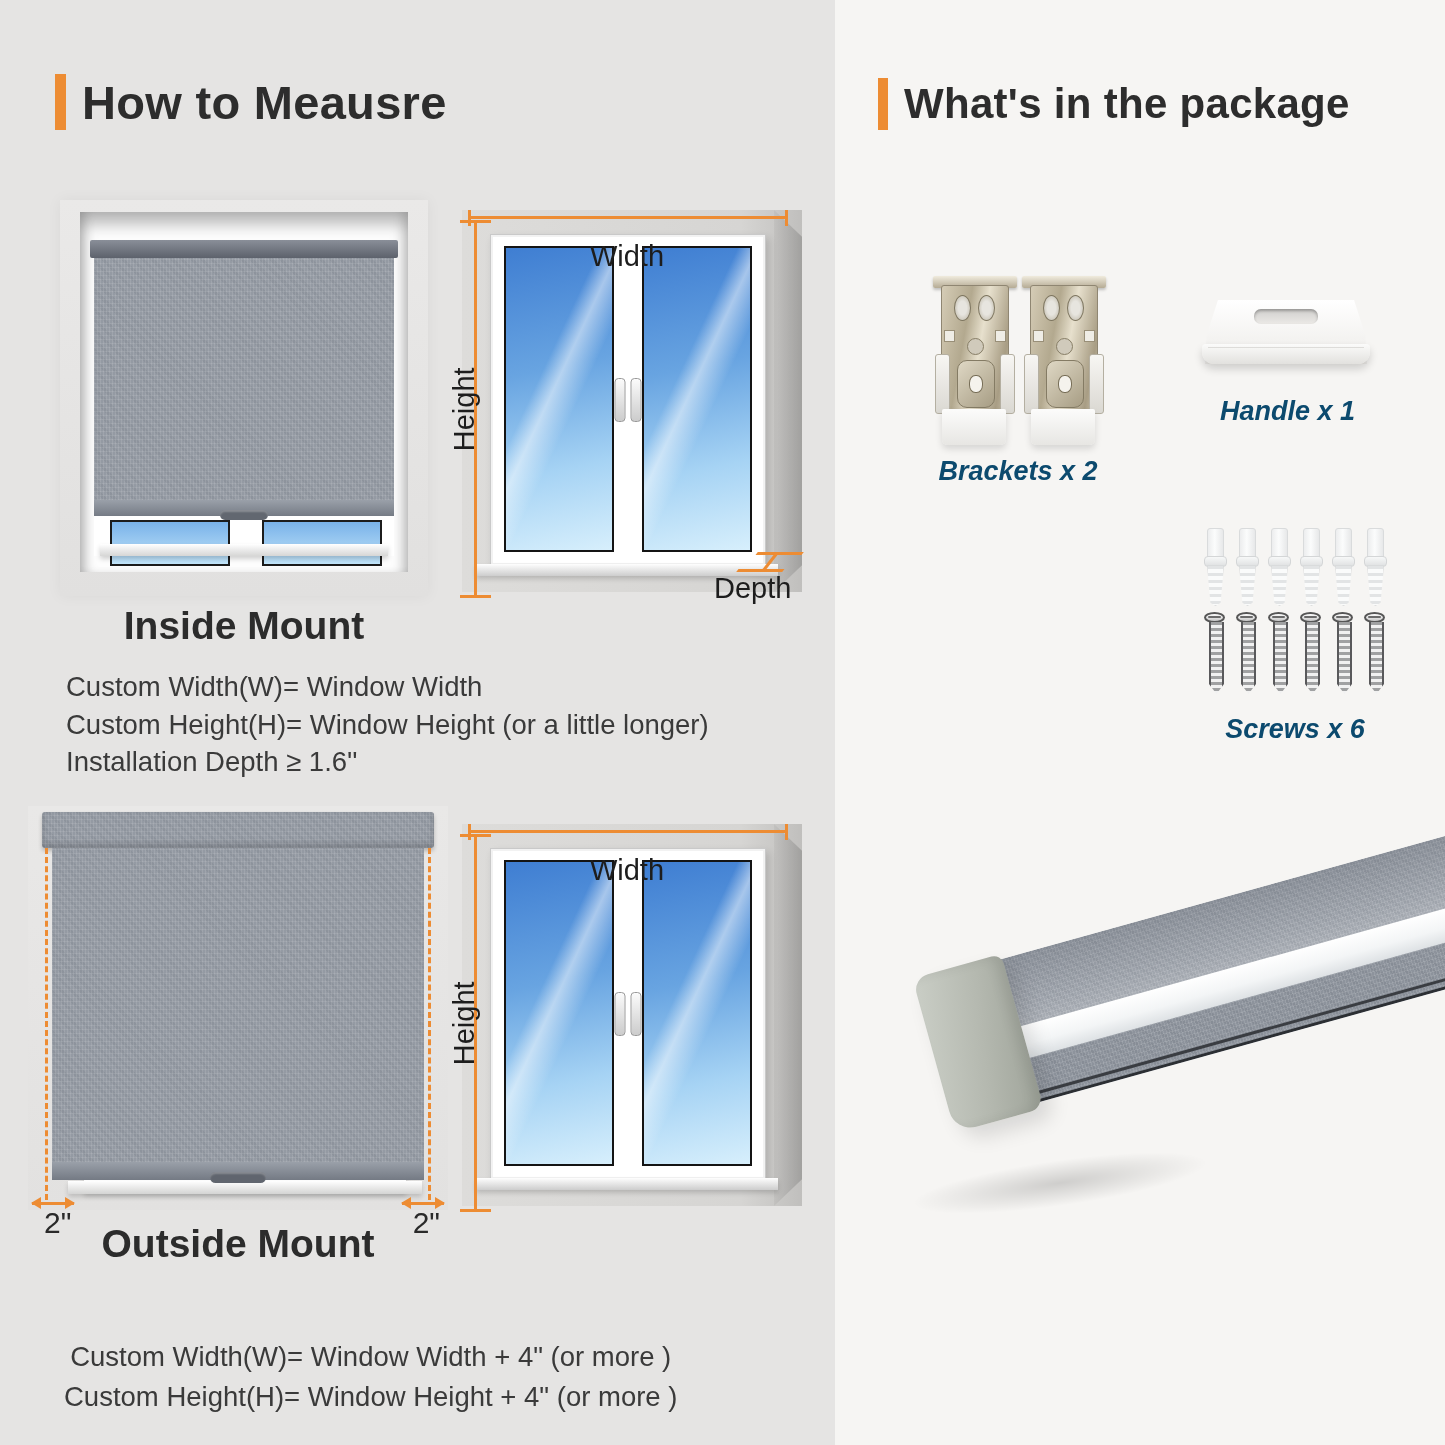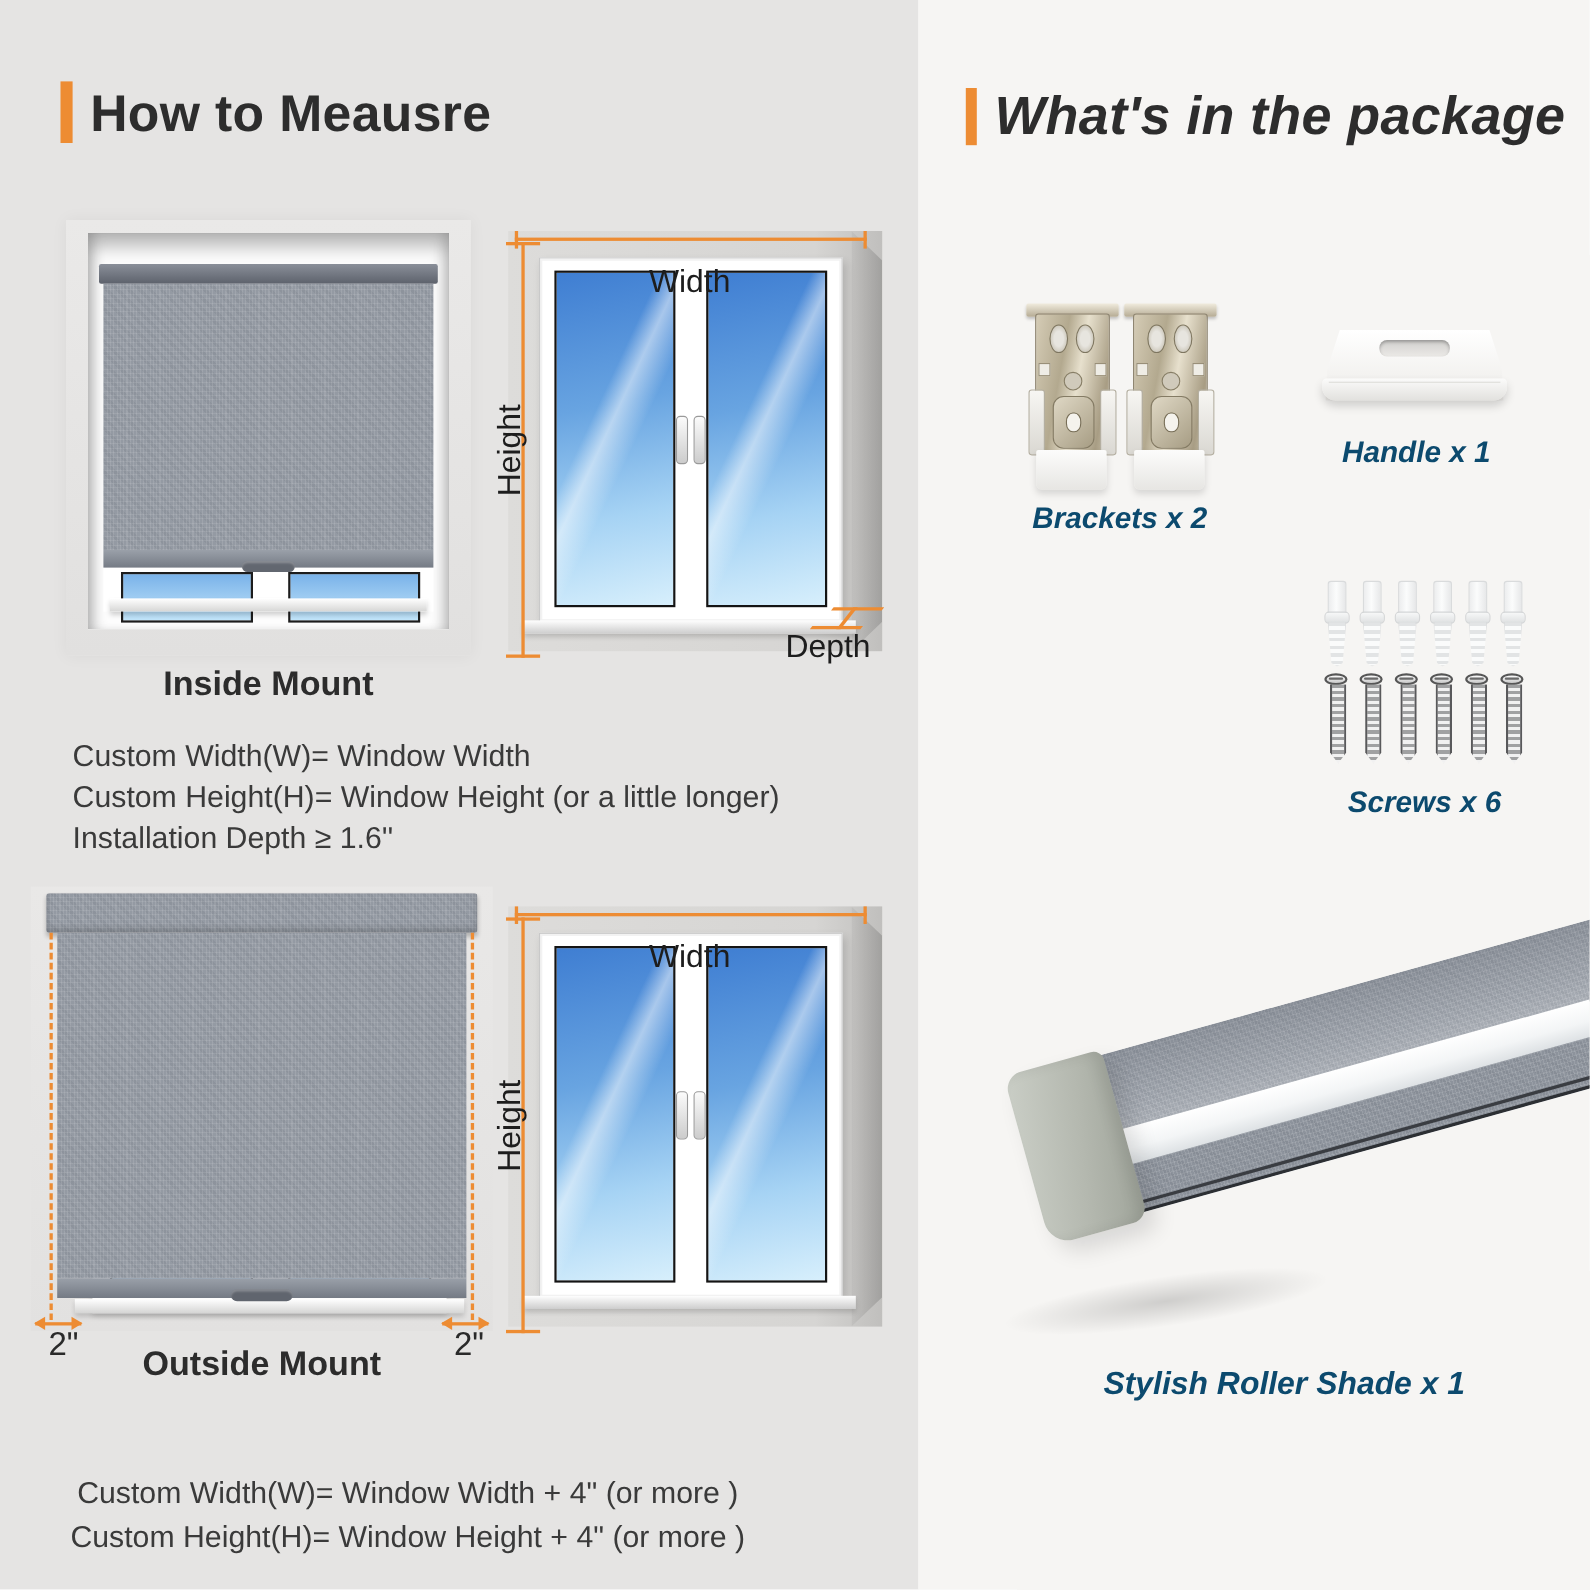--- a/index.html
+++ b/index.html
@@ -8,21 +8,21 @@
   .panel-left{position:absolute;left:0;top:0;width:835px;height:1445px;background:#e5e4e3;}
   .panel-right{position:absolute;left:835px;top:0;width:610px;height:1445px;background:#f6f5f3;}
 
   
   .sec-header{position:absolute;display:flex;align-items:center;gap:16px;}
   .accent-bar{width:11px;height:56px;background:#ED8C33;}
   .sec-title{font-size:47px;font-weight:bold;color:#2d2d2d;letter-spacing:.3px;white-space:nowrap;}
   #lp-header{left:55px;top:74px;}
   #rp-header{left:878px;top:78px;}
   #rp-header .accent-bar{height:52px;width:10px;}
-  #rp-header .sec-title{font-size:49px;font-style:italic;}
+  #rp-header .sec-title{font-size:42px;}
 
   
   .linen{background-color:#949aa3;background-image:
     repeating-linear-gradient(90deg, rgba(255,255,255,.10) 0 1px, rgba(0,0,0,0) 1px 3px),
     repeating-linear-gradient(0deg, rgba(255,255,255,.09) 0 1px, rgba(0,0,0,0) 1px 4px),
     repeating-linear-gradient(45deg, rgba(55,60,70,.07) 0 3px, rgba(0,0,0,0) 3px 7px);}
 
   
   .inside-photo{position:absolute;left:60px;top:200px;width:368px;height:396px;
     background:linear-gradient(180deg,#eae9e8,#e1e0df);box-shadow:0 0 14px rgba(0,0,0,.05);}
@@ -77,21 +77,21 @@
   .wd-height-label{position:absolute;left:-4px;top:50%;transform:translateY(-58%) rotate(180deg);
     writing-mode:vertical-rl;font-size:29px;color:#1d1d1d;}
   .wd-depth-glyph{position:absolute;left:292px;top:352px;width:52px;height:20px;
     transform:skewX(-38deg);}
   .wd-depth-glyph .dg-t{position:absolute;left:6px;right:0;top:0;height:3px;background:#ED8C33;}
   .wd-depth-glyph .dg-b{position:absolute;left:0;right:6px;bottom:0;height:3px;background:#ED8C33;}
   .wd-depth-glyph .dg-c{position:absolute;left:50%;top:0;bottom:0;width:4px;margin-left:-2px;background:#ED8C33;}
   .wd-depth-label{position:absolute;left:262px;top:372px;font-size:29px;color:#1d1d1d;}
 
   
-  .mount-heading{position:absolute;text-align:center;font-size:31px;font-weight:bold;color:#2c2c2c;}
+  .mount-heading{position:absolute;text-align:center;font-size:39px;font-weight:bold;color:#2c2c2c;}
   #inside-heading{left:60px;top:604px;width:368px;}
   #outside-heading{left:28px;top:1222px;width:420px;}
   .copy{position:absolute;font-size:27.5px;color:#3a3a3a;}
   #inside-lines{left:66px;top:668px;line-height:37.5px;}
   #outside-lines{left:64px;top:1337px;line-height:40px;text-align:center;}
 
   
   .outside-photo{position:absolute;left:28px;top:806px;width:420px;height:404px;
     background:linear-gradient(180deg,#e9e8e7,#e2e1e0);}
   .op-window{position:absolute;left:56px;top:336px;width:322px;height:52px;background:#ffffff;
@@ -432,14 +432,13 @@
 
   <div class="shade-photo">
     <div class="sb-ground-shadow"></div>
     <div class="shade-bar">
       <div class="sb-top linen"></div>
       <div class="sb-white"></div>
       <div class="sb-rail linen"></div>
       <div class="sb-cap"></div>
     </div>
   </div>
-  <div class="item-label" id="shade-label">Stylish Roller Shade x 1</div>
 </div>
 
 </body></html>

